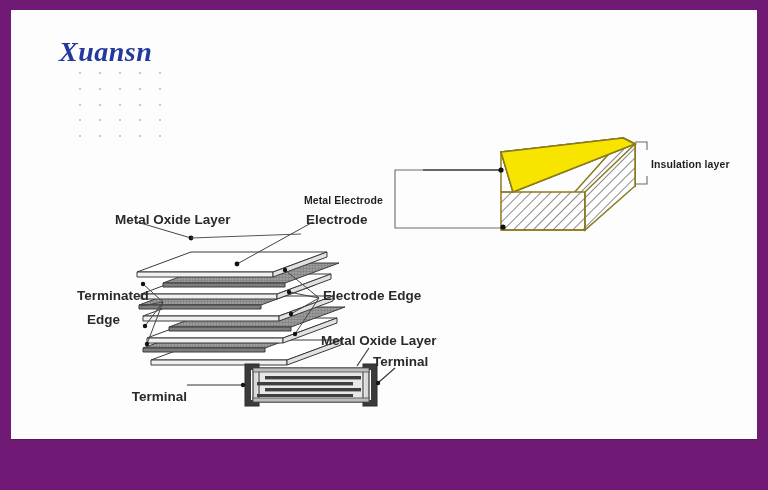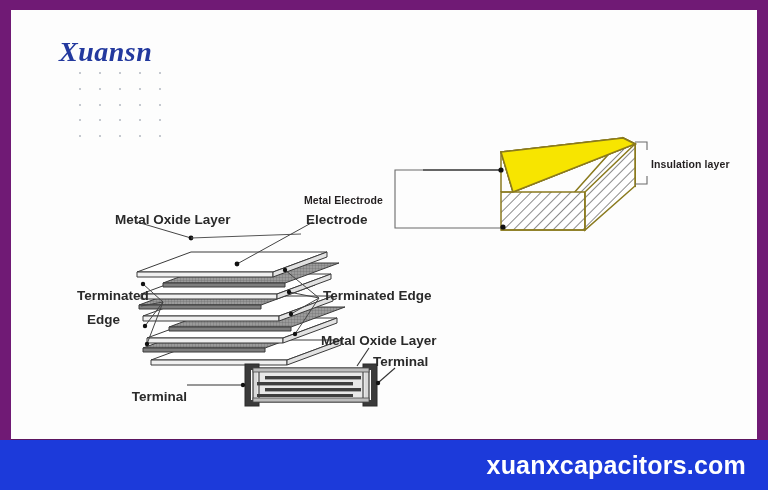--- a/index.html
+++ b/index.html
@@ -213,21 +213,21 @@
         <circle cx="234" cy="62" r="2.2" fill="#111"></circle>
         <circle cx="238" cy="84" r="2.2" fill="#111"></circle>
         <circle cx="240" cy="106" r="2.2" fill="#111"></circle>
         <circle cx="244" cy="126" r="2.2" fill="#111"></circle>
       </svg>
 
       <div class="lbl" style="left:64px;top:4px;">Metal Oxide Layer</div>
       <div class="lbl" style="left:238px;top:4px;margin-left:17px;">Electrode</div>
       <div class="lbl" style="left:10px;top:80px;margin-left:16px;">Terminated</div>
       <div class="lbl" style="left:36px;top:104px;">Edge</div>
-      <div class="lbl" style="left:272px;top:80px;">Terminated Edge</div>
+      <div class="lbl" style="left:272px;top:80px;">Electrode Edge</div>
     </div>
 
     <div class="xsec">
       <svg width="320" height="95" viewBox="0 0 320 95">
 
         <rect x="92" y="40" width="116" height="34" fill="#d9d9d9" stroke="#3a3a3a" stroke-width="1.2"></rect>
 
         <rect x="96" y="43" width="108" height="28" fill="#e8e8e8" stroke="none"></rect>
 
         <g>
@@ -265,17 +265,14 @@
         </g>
       </svg>
 
       <div class="lbl" style="left:18px;top:61px;transform:translateX(-100%);margin-left:8px;">Terminal</div>
       <div class="lbl" style="left:212px;top:26px;">Terminal</div>
       <div class="lbl" style="left:160px;top:5px;">Metal Oxide Layer</div>
     </div>
 
   </div>
 
-  <div class="footer">
-    <div class="url">xuanxcapacitors.com</div>
-  </div>
 
 </div>
 
 </body></html>

